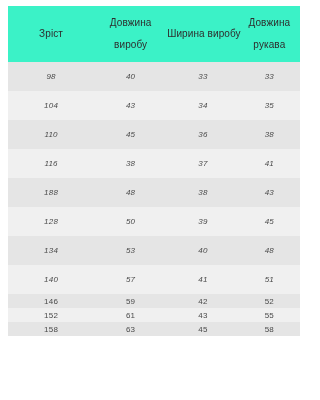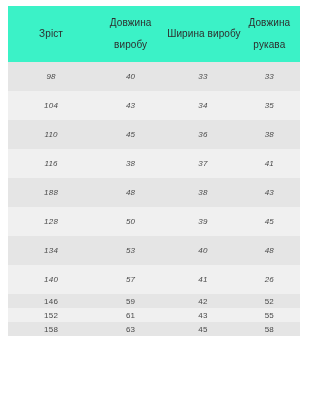--- a/index.html
+++ b/index.html
@@ -148,21 +148,21 @@
         <tr class="row-tall shade-white">
           <td>134</td>
           <td>53</td>
           <td>40</td>
           <td>48</td>
         </tr>
         <tr class="row-tall shade-grey">
           <td>140</td>
           <td>57</td>
           <td>41</td>
-          <td>26</td>
+          <td>51</td>
         </tr>
         <tr class="row-compact shade-white">
           <td>146</td>
           <td>59</td>
           <td>42</td>
           <td>52</td>
         </tr>
         <tr class="row-compact shade-grey">
           <td>152</td>
           <td>61</td>

